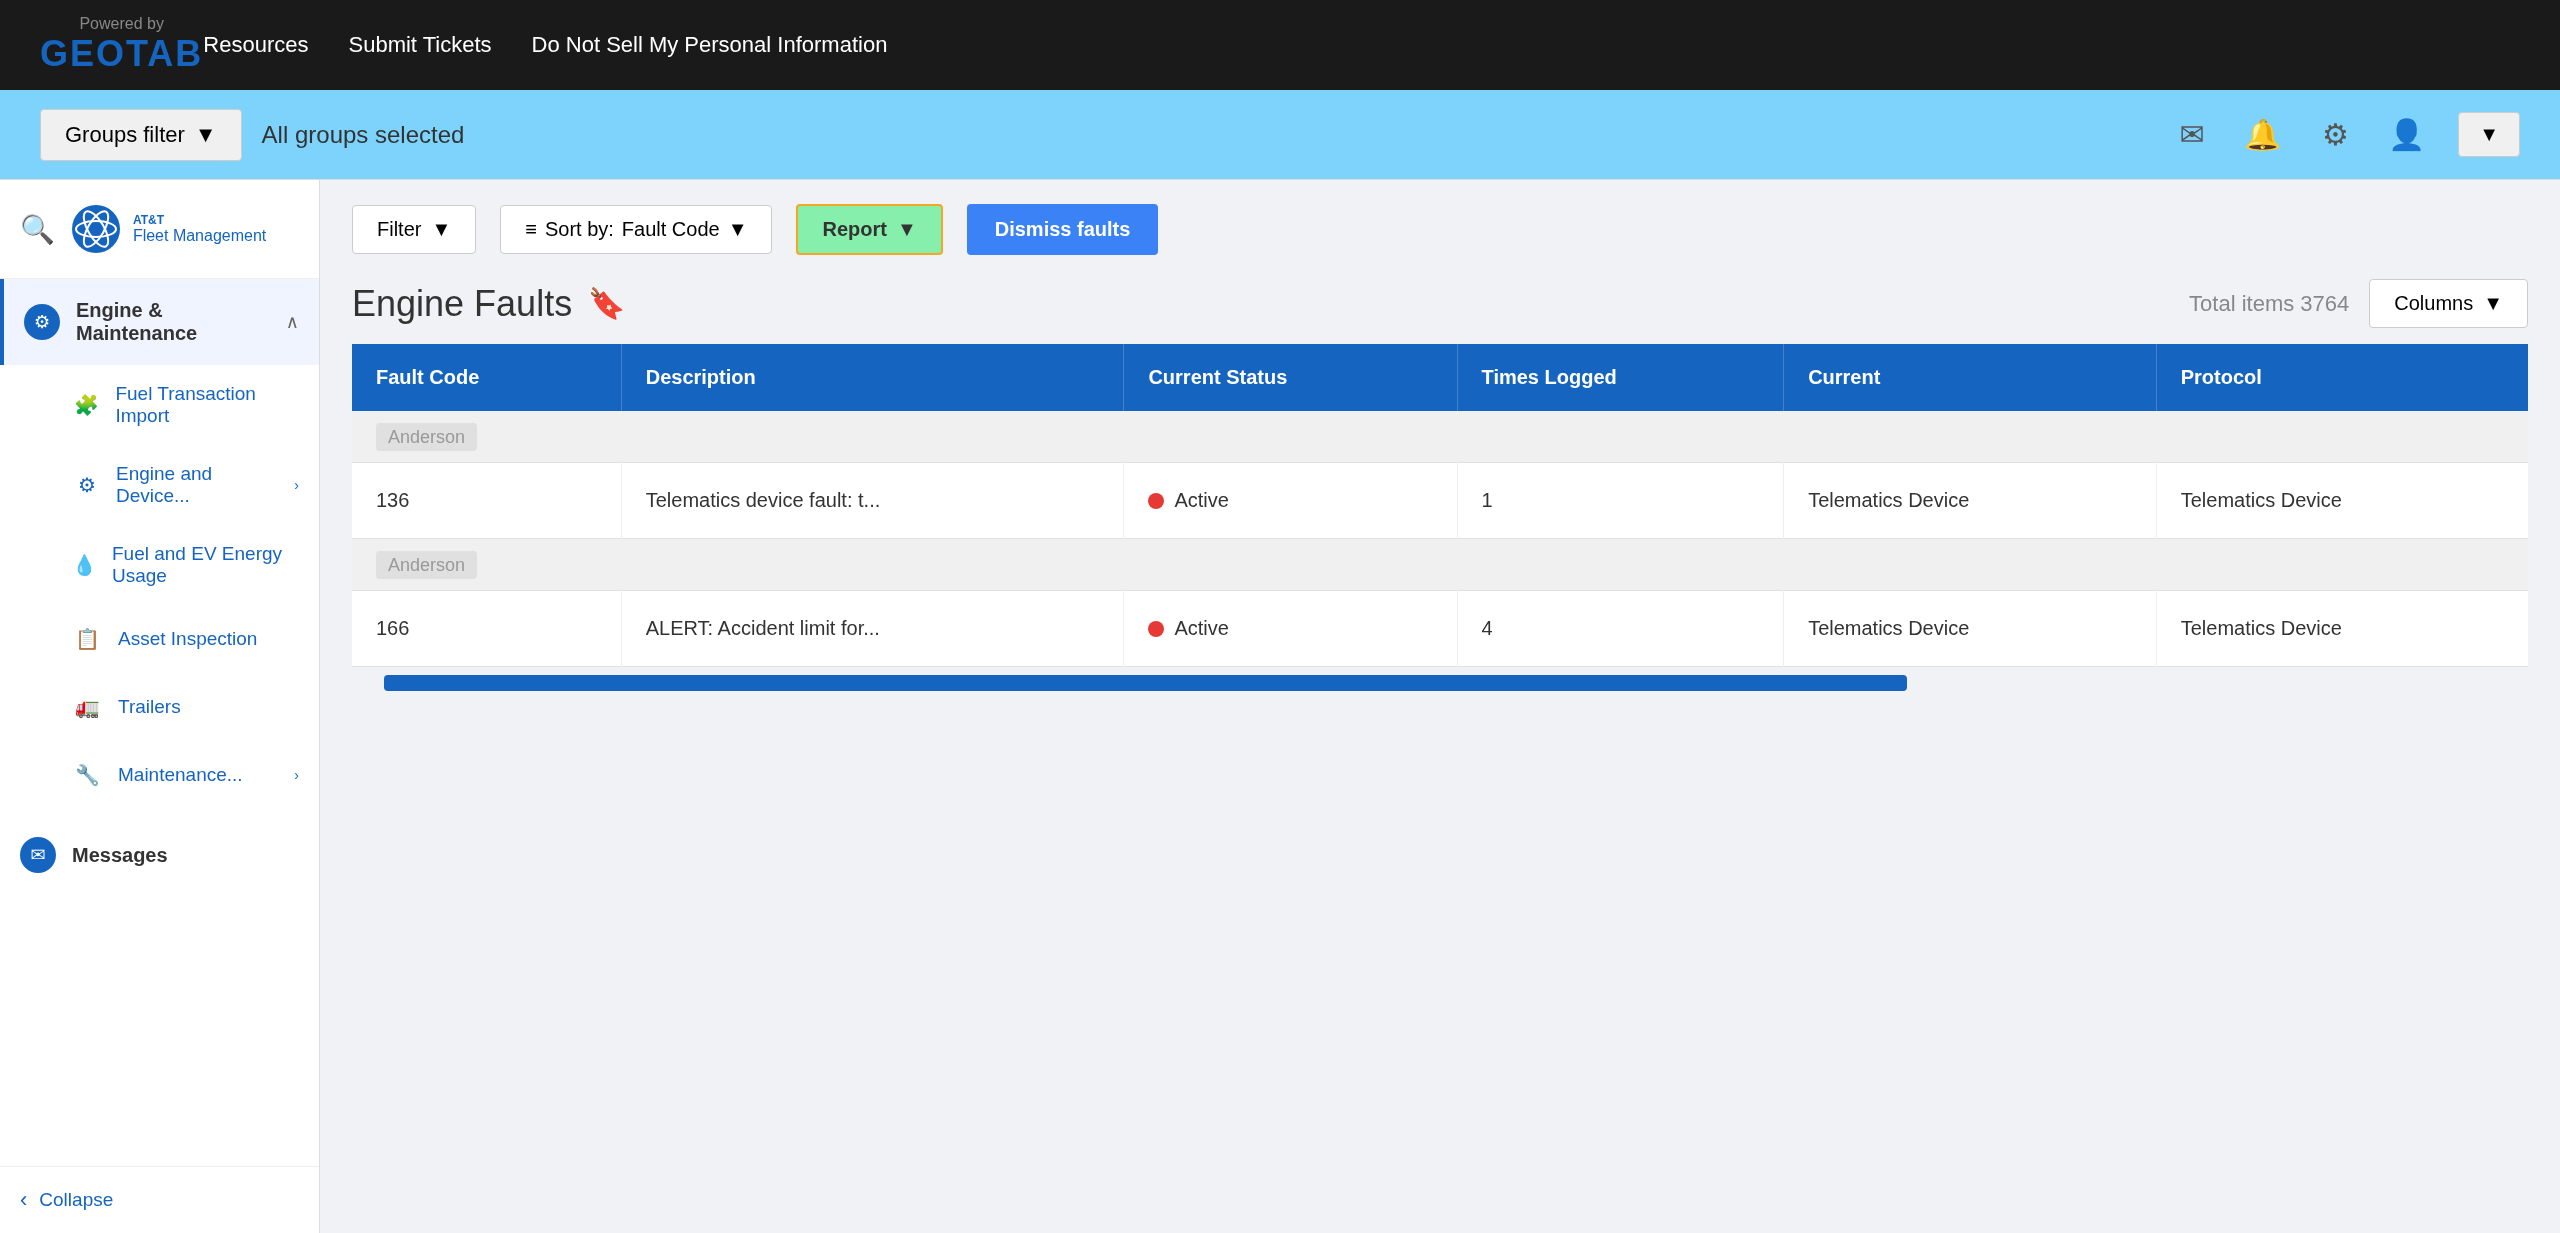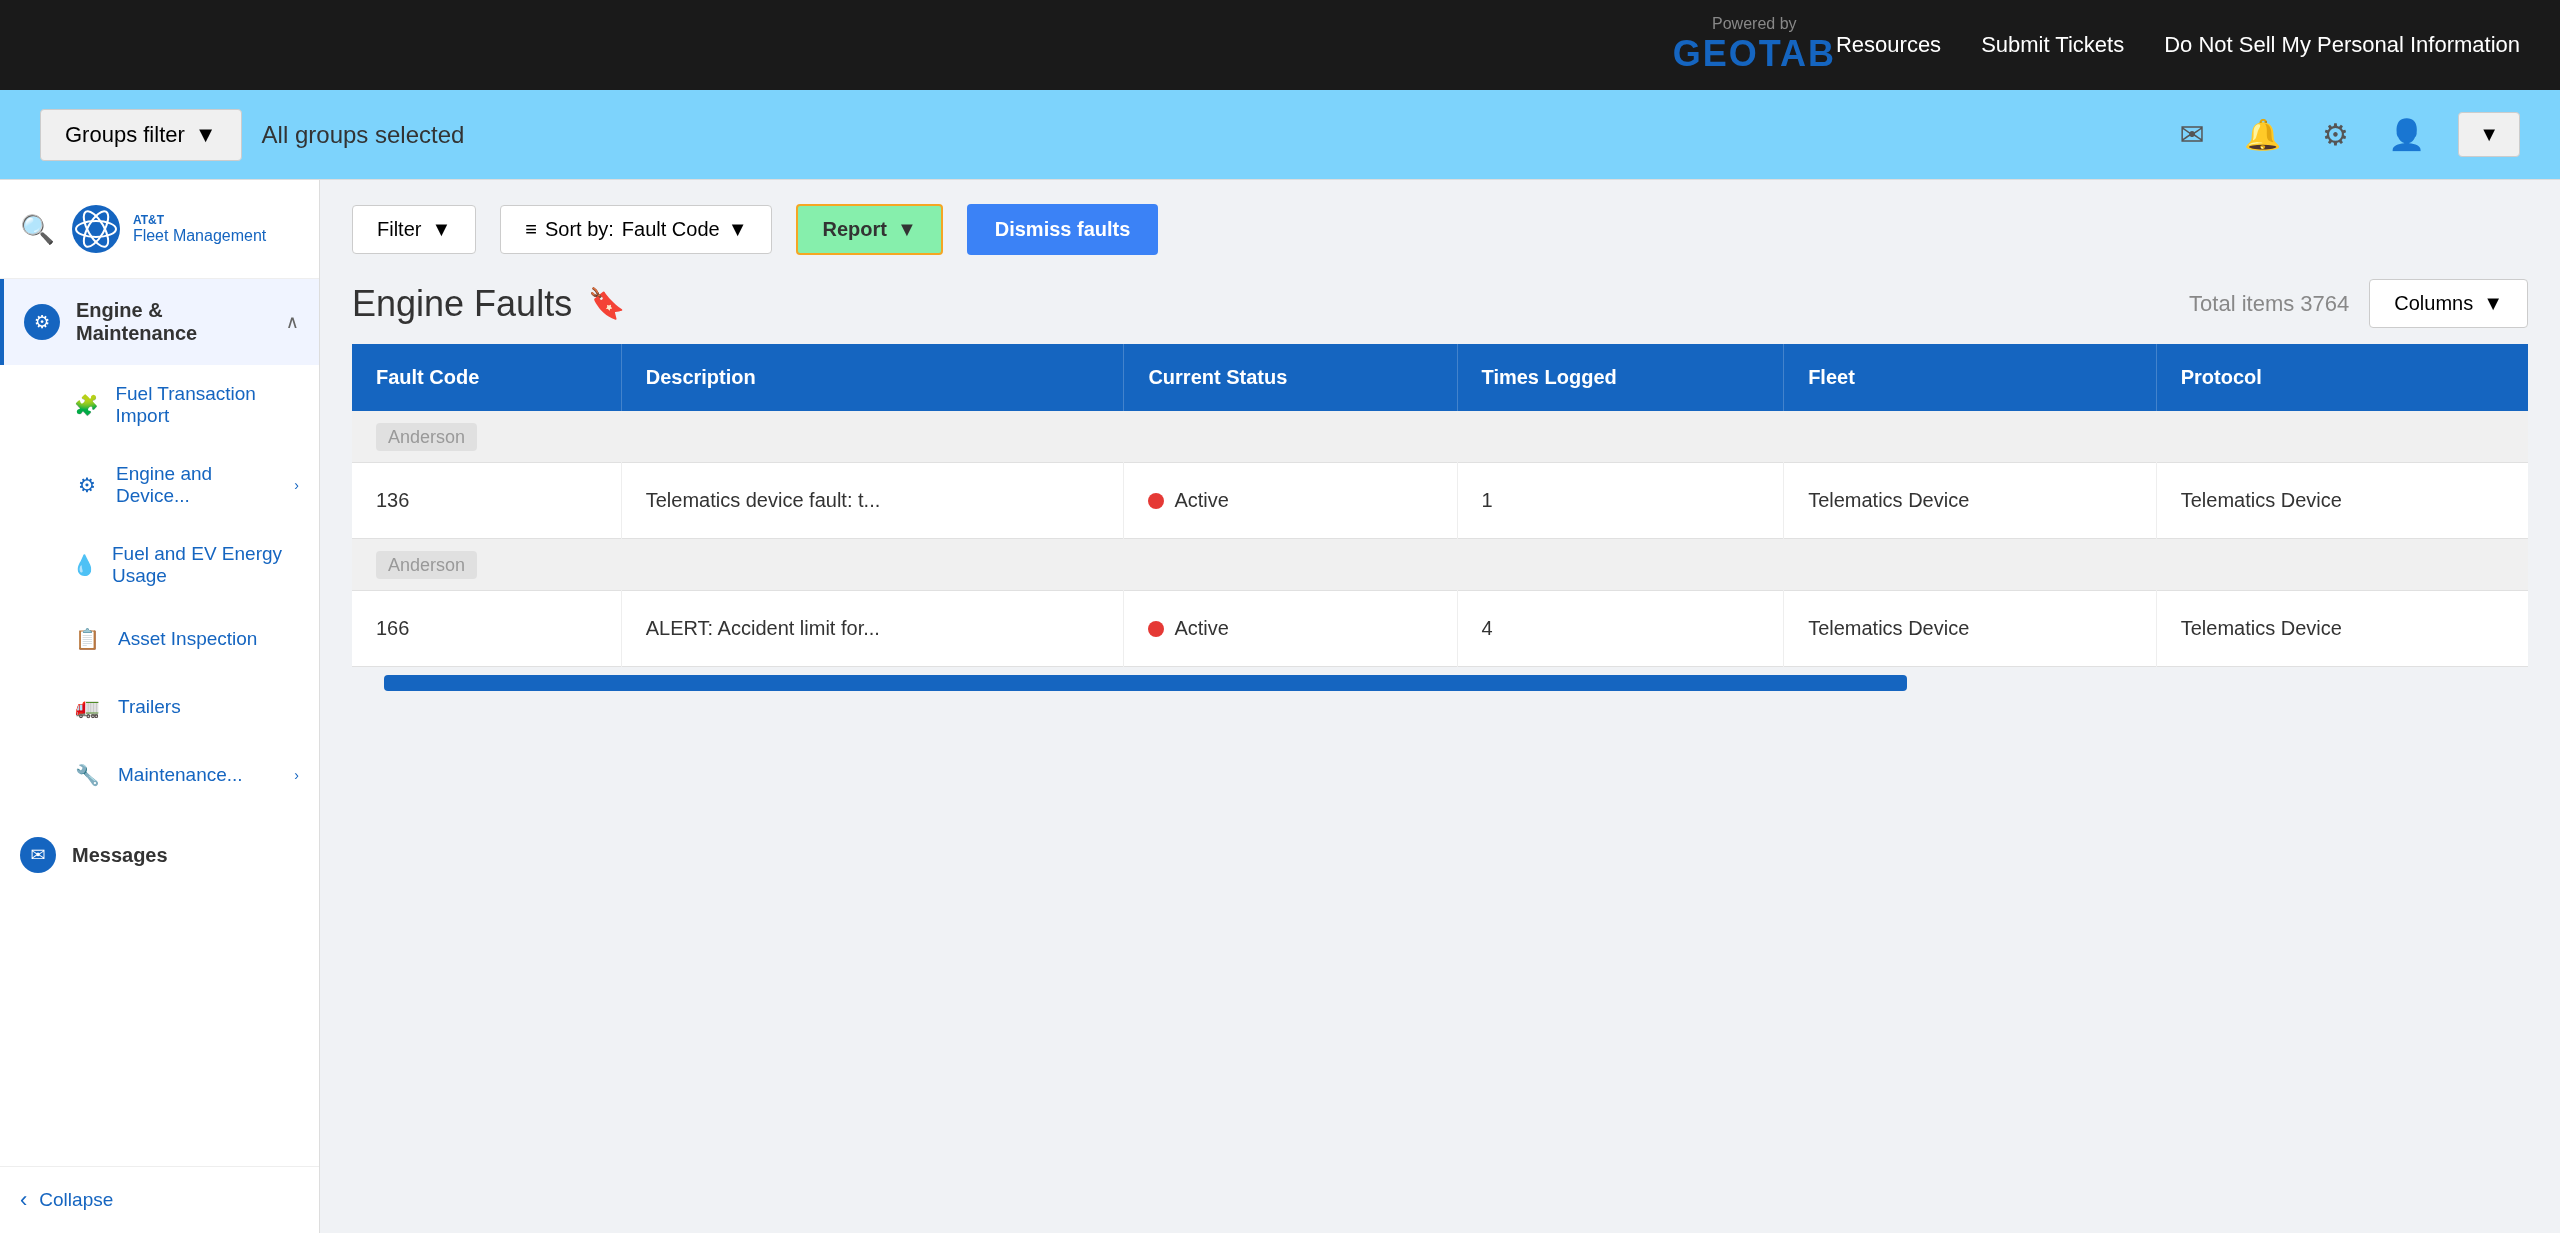--- a/index.html
+++ b/index.html
@@ -5,21 +5,21 @@
     * { box-sizing: border-box; margin: 0; padding: 0; }
     body { font-family: Arial, sans-serif; font-size: 14px; background: #f0f2f5; overflow: hidden; width: 2560px; height: 1233px; }
 
     
     .top-nav {
       background: #1a1a1a;
       height: 90px;
       display: flex;
       align-items: center;
       padding: 0 40px;
-      justify-content: flex-end;
+      justify-content: flex-start;
       position: fixed;
       top: 0;
       left: 0;
       right: 0;
       z-index: 100;
     }
     .top-nav-left {
       display: flex;
       align-items: center;
       gap: 20px;
@@ -517,21 +517,21 @@
     </div>
 
     <div class="table-container">
       <table>
         <thead>
           <tr>
             <th>Fault Code</th>
             <th>Description</th>
             <th>Current Status</th>
             <th>Times Logged</th>
-            <th>Fleet</th>
+            <th>Current</th>
             <th>Protocol</th>
           </tr>
         </thead>
         <tbody>
 
           <tr class="group-row">
             <td colspan="6">
               <span style="background:#e0e0e0;padding:4px 12px;border-radius:4px;color:#999;font-size:18px;">Anderson</span>
             </td>
           </tr>

